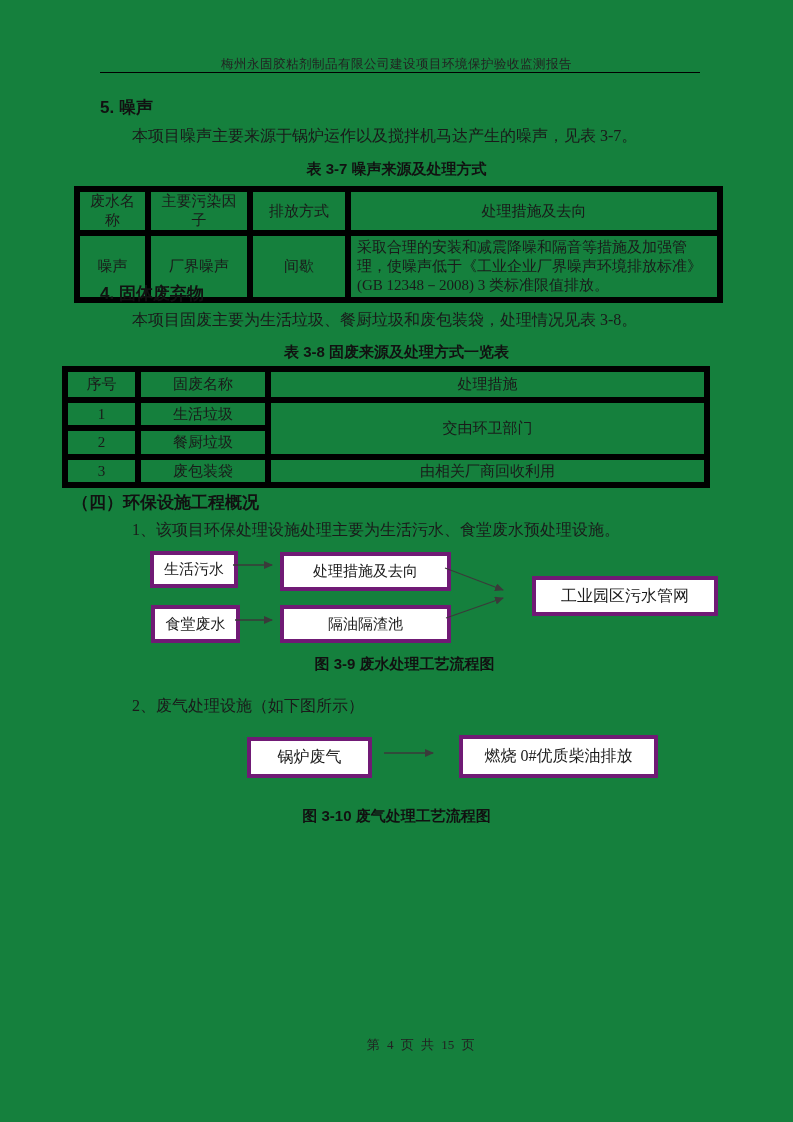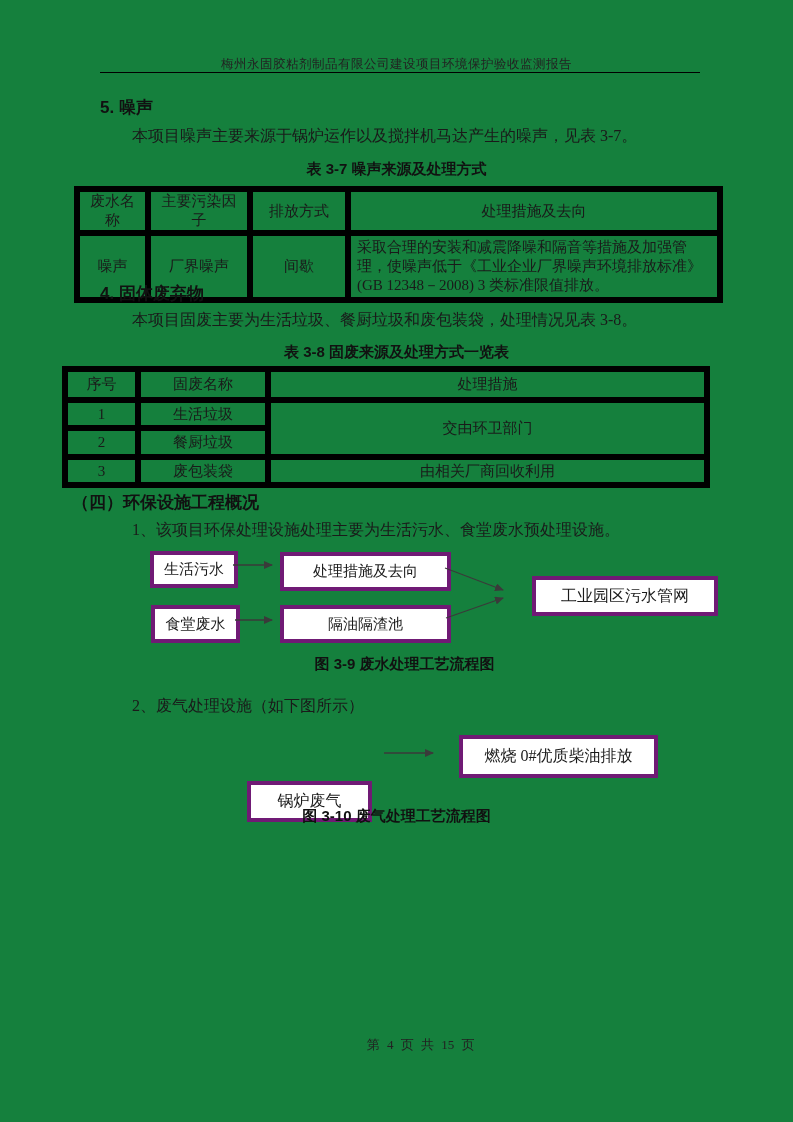--- a/index.html
+++ b/index.html
@@ -150,20 +150,20 @@
     <line x1="235" y1="620" x2="272" y2="620" stroke="#3a3a3a" stroke-width="1.4" marker-end="url(#ah)"></line>
     <line x1="445" y1="568" x2="503" y2="590" stroke="#3a3a3a" stroke-width="1.2" marker-end="url(#ah)"></line>
     <line x1="446" y1="618" x2="503" y2="598" stroke="#3a3a3a" stroke-width="1.2" marker-end="url(#ah)"></line>
     <line x1="384" y1="753" x2="433" y2="753" stroke="#3a3a3a" stroke-width="1.4" marker-end="url(#ah)"></line>
   </svg>
 
   <div class="abs fig-caption" style="top:655px;padding-left:8px;">图 3-9  废水处理工艺流程图</div>
 
   <div class="abs para" style="left:132px;top:696px;">2、废气处理设施（如下图所示）</div>
 
-  <div class="abs flow-box big" style="left:247px;top:781px;width:117px;height:33px;text-align:center;">锅炉废气</div>
+  <div class="abs flow-box big" style="left:247px;top:737px;width:117px;height:33px;text-align:center;">锅炉废气</div>
   <div class="abs flow-box big" style="left:459px;top:735px;width:191px;height:35px;">燃烧 0#优质柴油排放</div>
 
   <div class="abs fig-caption" style="top:807px;">图 3-10  废气处理工艺流程图</div>
 
   <div class="abs footer-text">第 4 页 共 15 页</div>
 
 </div>
 
 </body></html>

